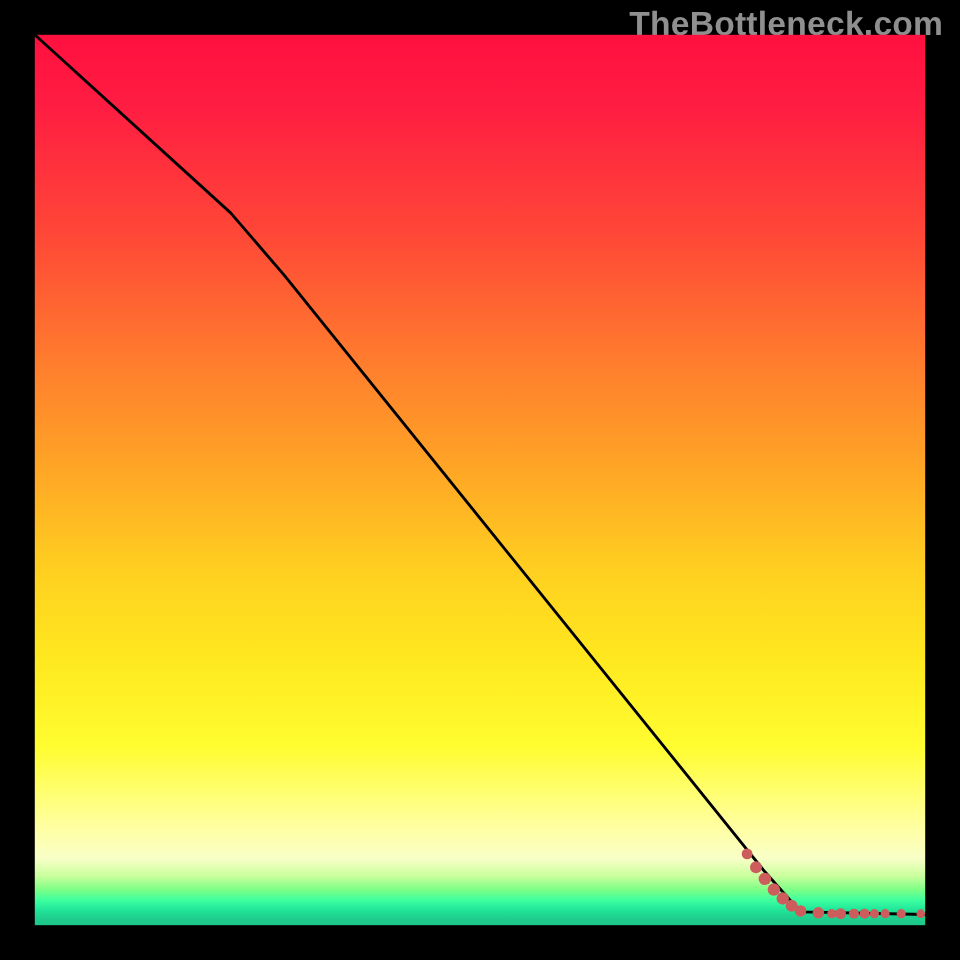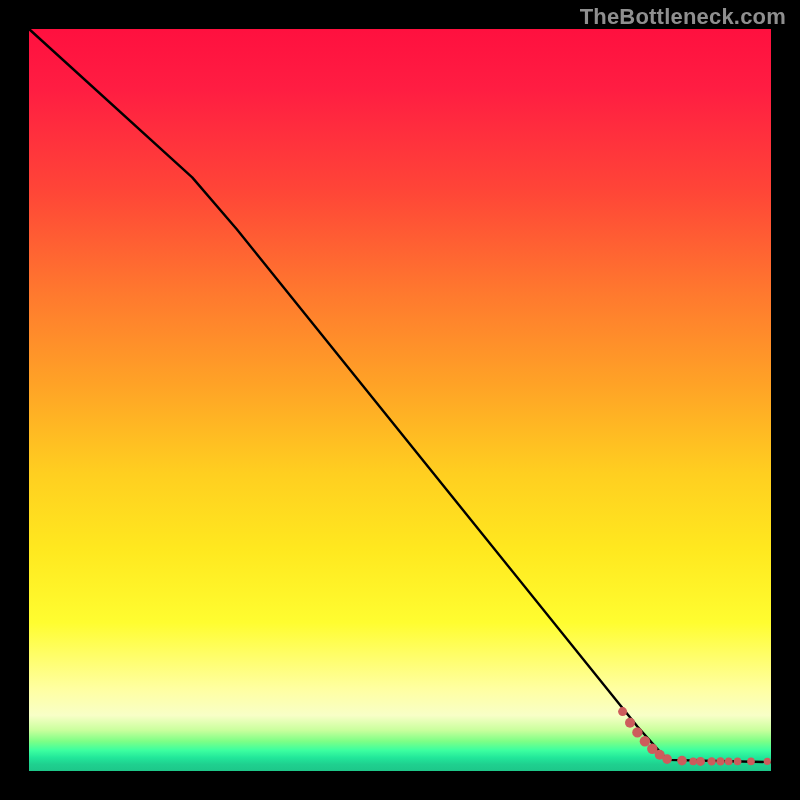--- a/index.html
+++ b/index.html
@@ -16,21 +16,21 @@
     top: 0;
     width: 800px;
     height: 800px;
     background: #000;
   }
   .watermark {
     position: absolute;
     top: 4px;
     right: 14px;
     font-family: Arial, Helvetica, sans-serif;
-    font-size: 22px;
+    font-size: 28px;
     font-weight: 600;
     color: #8f8f8f;
     letter-spacing: 0.2px;
   }
   .plot {
     position: absolute;
     left: 29px;
     top: 29px;
     width: 742px;
     height: 742px;

